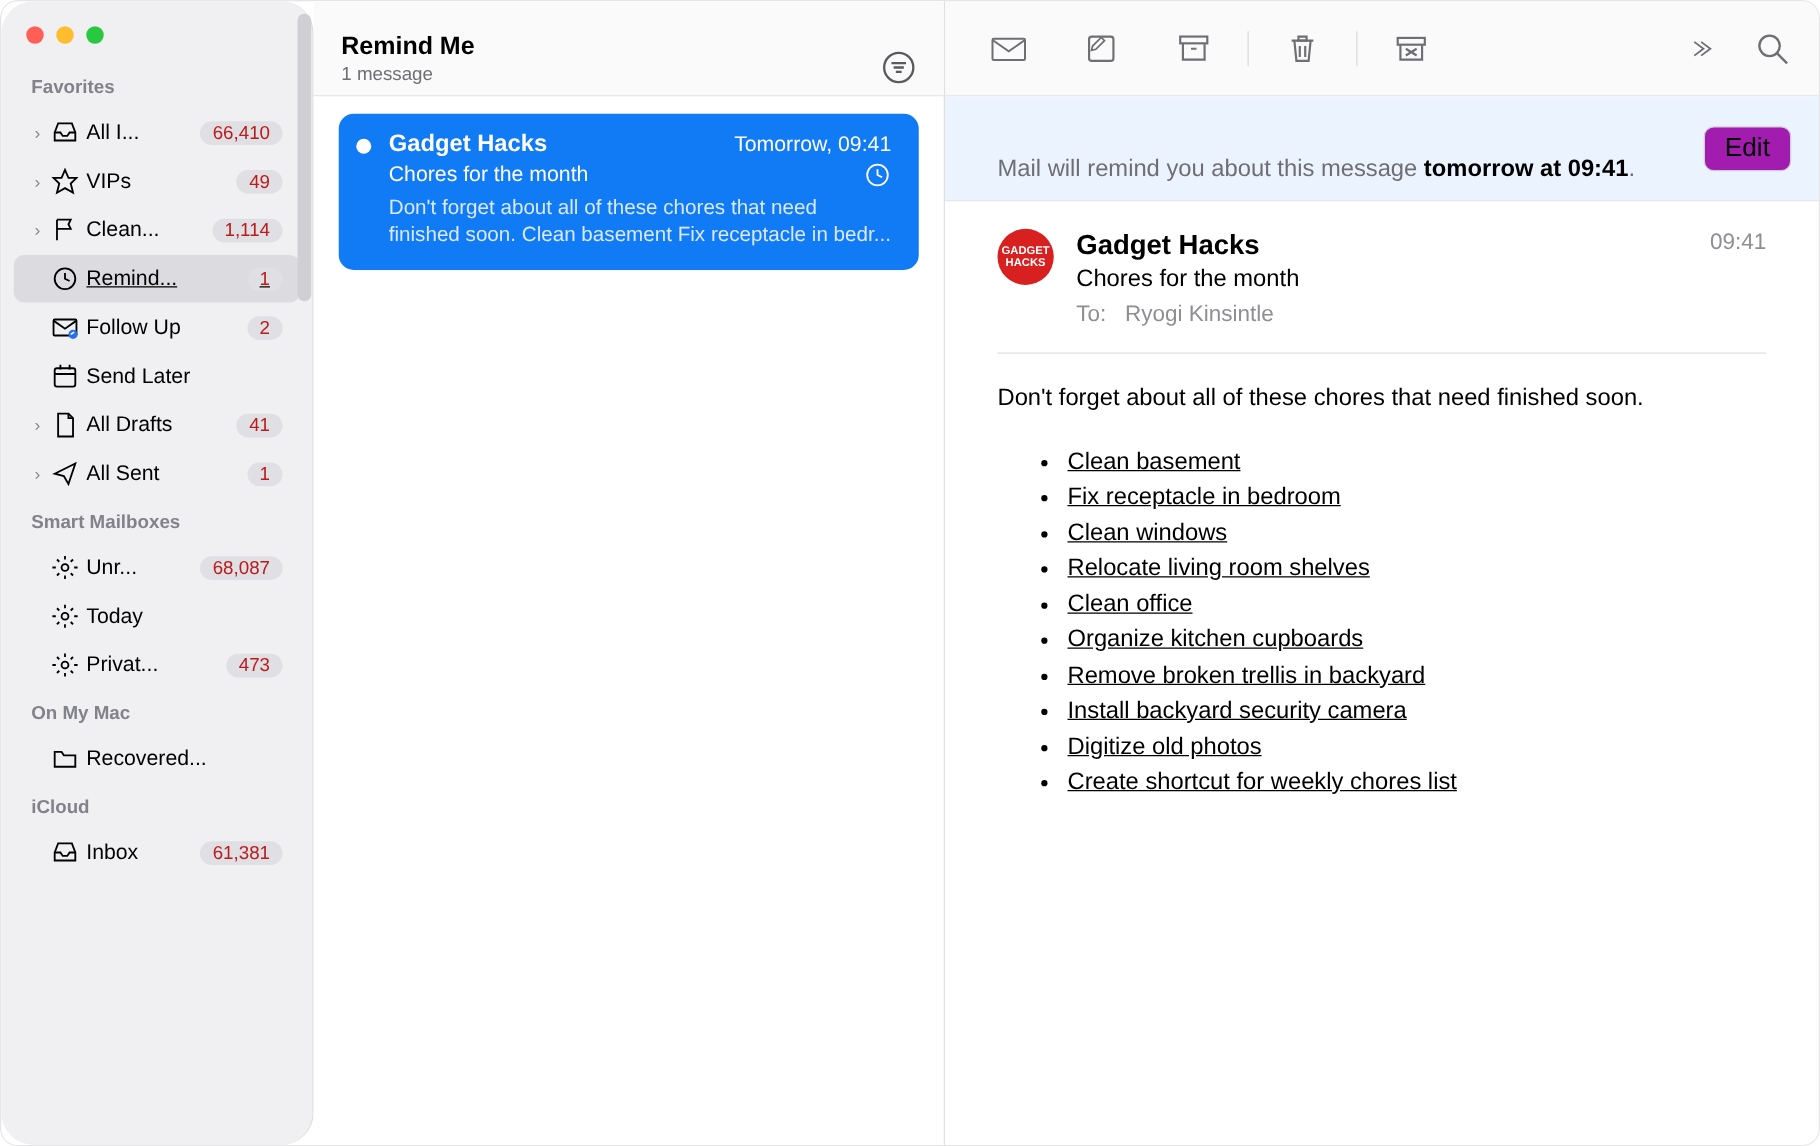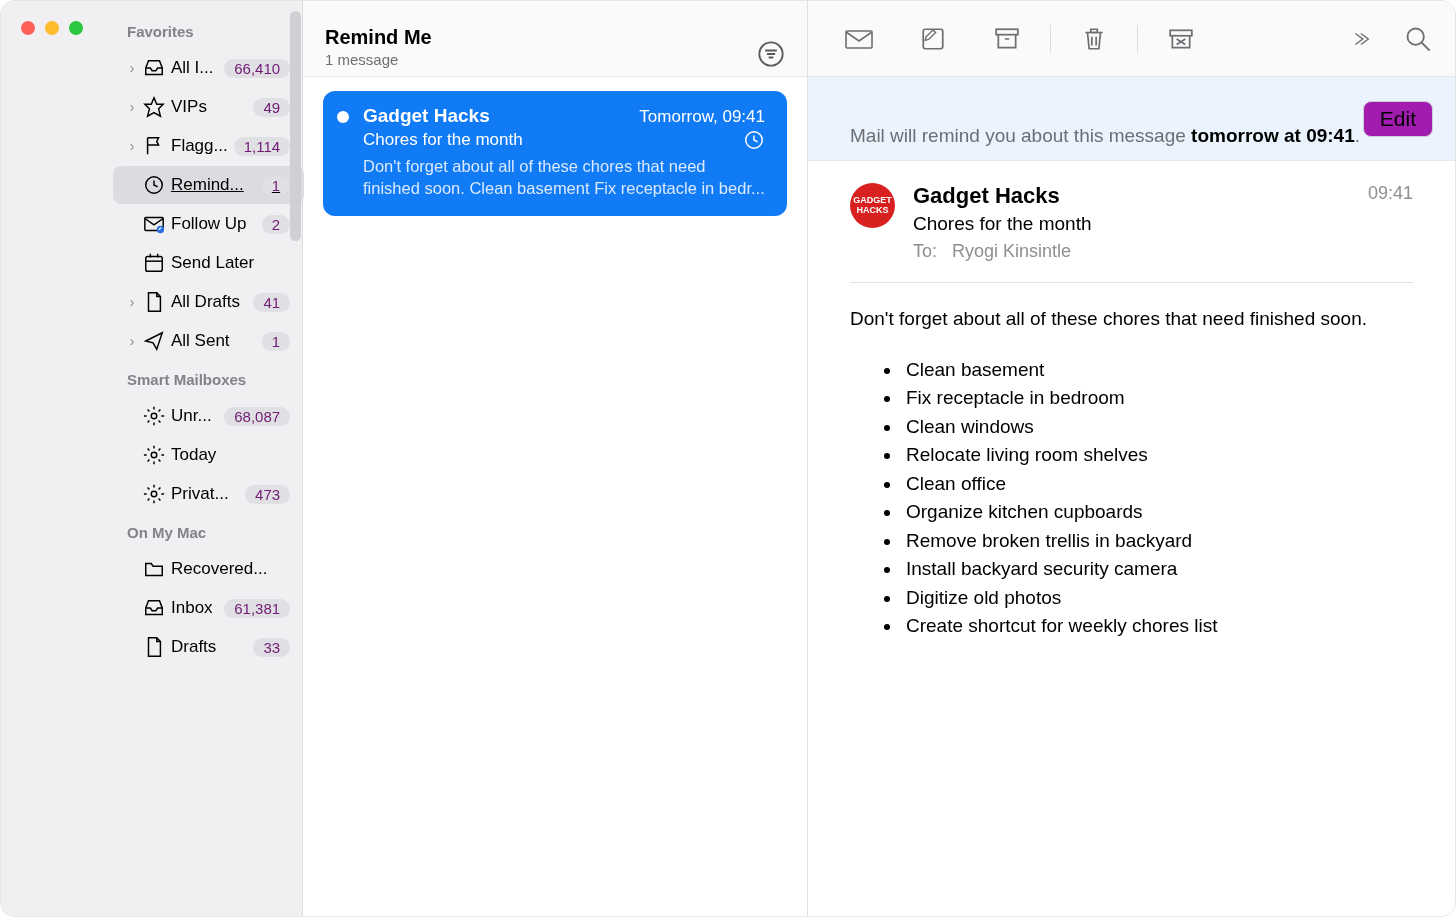--- a/index.html
+++ b/index.html
@@ -1,30 +1,30 @@
 <!DOCTYPE html>
 <html><head>
 <meta charset="utf-8">
 <style>
 *{box-sizing:border-box;margin:0;padding:0;font-family:-apple-system,BlinkMacSystemFont,"Segoe UI",Helvetica,Arial,sans-serif;}
 body{width:1456px;height:917px;overflow:hidden;background:#fff;color:#000;border-radius:14px;}
 .win{display:flex;width:100%;height:100%;border:1px solid #e5e5e5;border-radius:14px;overflow:hidden;}
-.sidebar{width:302px;background:#f0eff1;border-right:1px solid #ddd;display:flex;flex-direction:row;padding-top:12px;position:relative;}
+.sidebar{width:250px;background:#f0eff1;border-right:1px solid #ddd;display:flex;flex-direction:column;padding-top:12px;position:relative;border-radius:26px;}
 .traffic{display:flex;gap:10px;padding:8px 20px 16px 20px;}
 .dot{width:14px;height:14px;border-radius:50%;}
 .red{background:#ff5f57;}
 .yellow{background:#febc2e;}
 .green{background:#28c840;}
 .section-title{color:#82828a;font-weight:600;font-size:15px;padding:10px 24px 8px 24px;}
 .sb-item{display:flex;align-items:center;padding:6px 14px 6px 14px;margin:1px 10px;border-radius:8px;cursor:pointer;font-size:18px;gap:6px;height:38px;}
 .sb-item.active{background:#dcdbdf;text-decoration:underline;}
 .chev{width:10px;font-size:14px;color:#888;display:inline-block;text-align:center;}
 .icon{width:22px;height:22px;display:inline-flex;align-items:center;justify-content:center;flex-shrink:0;}
 .label{flex:1;white-space:nowrap;overflow:hidden;text-overflow:ellipsis;font-size:17px;}
-.badge{background:#e0dfe3;color:#701a75;border-radius:11px;padding:1px 10px;font-size:15px;font-weight:500;}
+.badge{background:#e0dfe3;color:#b91c1c;border-radius:11px;padding:1px 10px;font-size:15px;font-weight:500;}
 .scroll-thumb{position:absolute;top:10px;right:1px;width:11px;height:230px;background:#cfcfd4;border-radius:6px;}
 
 .listcol{width:505px;border-right:1px solid #e0e0e0;background:#fff;display:flex;flex-direction:column;}
 .listhdr{height:76px;padding:12px 22px 8px 22px;border-bottom:1px solid #e8e8e8;display:flex;align-items:flex-end;justify-content:space-between;background:#fafafa;}
 .listhdr h1{font-size:20px;font-weight:700;}
 .sub{font-size:15px;color:#6e6e73;margin-top:2px;}
 .filter-btn{width:28px;height:28px;color:#5a5a5f;margin-top:8px;}
 
 .msgcard{margin:14px 20px;background:#117af5;color:#fff;border-radius:12px;padding:14px 22px 16px 40px;position:relative;}
 .msgcard .dot2{position:absolute;left:14px;top:20px;width:12px;height:12px;border-radius:50%;background:#fff;}
@@ -51,21 +51,21 @@
 .body{padding:22px 42px;overflow:auto;}
 .hdrrow{display:flex;gap:18px;padding-bottom:20px;border-bottom:1px solid #e0e0e0;margin-bottom:22px;}
 .avatar{width:45px;height:45px;border-radius:50%;background:#d7201f;color:#fff;font-size:9px;font-weight:700;display:flex;align-items:center;justify-content:center;text-align:center;line-height:1.05;flex-shrink:0;}
 .hdr-info{flex:1;}
 .from{font-size:22px;font-weight:700;}
 .subjline{font-size:19px;margin-top:4px;}
 .toline{font-size:18px;color:#8e8e93;margin-top:6px;}
 .tospace{letter-spacing:0;}
 .msg-time{font-size:18px;color:#8e8e93;}
 .body-text{font-size:19px;line-height:1.5;}
-.body-text ul{margin:22px 0 0 52px;}
+.body-text ul{margin:22px 0 0 52px;text-decoration:underline;}
 .body-text li{padding:0 0 0 4px;}
 
 svg{stroke:currentColor;fill:none;stroke-width:1.6;}
 </style>
 </head>
 <body>
 
 <div class="win">
 
   <div class="sidebar">
@@ -98,21 +98,21 @@
           <span class="badge">49</span>
         </div>
         <div class="sb-item">
           <span class="chev">›</span>
           <span class="icon">
             <svg viewBox="0 0 24 24" stroke="#2771e8" fill="none" stroke-width="1.7">
               <path d="M5 3v18"></path>
               <path d="M5 3h12l-2 4 2 4H5"></path>
             </svg>
           </span>
-          <span class="label">Flagg...</span>
+          <span class="label">Clean...</span>
           <span class="badge">1,114</span>
         </div>
         <div class="sb-item active">
           <span class="chev"></span>
           <span class="icon">
             <svg viewBox="0 0 24 24" stroke="#2771e8" fill="none" stroke-width="1.7">
               <circle cx="12" cy="12" r="9"></circle>
               <polyline points="12 7 12 12 16 14"></polyline>
             </svg>
           </span>
@@ -201,41 +201,31 @@
         <div class="section-title">On My Mac</div>
         <div class="sb-item">
           <span class="chev"></span>
           <span class="icon">
             <svg viewBox="0 0 24 24" stroke="#2771e8" fill="none" stroke-width="1.7">
               <path d="M3 6h6l2 3h10v10H3z"></path>
             </svg>
           </span>
           <span class="label">Recovered...</span>
         </div>
+        <div class="section-title">iCloud</div>
         <div class="sb-item">
           <span class="chev"></span>
           <span class="icon">
             <svg viewBox="0 0 24 24" stroke="#2771e8" fill="none" stroke-width="1.7">
               <path d="M3 12l3-8h12l3 8v7H3z"></path>
               <path d="M3 12h5l2 3h4l2-3h5"></path>
             </svg>
           </span>
           <span class="label">Inbox</span>
           <span class="badge">61,381</span>
-        </div>
-        <div class="sb-item">
-          <span class="chev"></span>
-          <span class="icon">
-            <svg viewBox="0 0 24 24" stroke="#2771e8" fill="none" stroke-width="1.7">
-              <path d="M6 2h9l4 4v16H6z"></path>
-              <polyline points="15 2 15 6 19 6"></polyline>
-            </svg>
-          </span>
-          <span class="label">Drafts</span>
-          <span class="badge">33</span>
         </div>
       </div>
     <div class="scroll-thumb"></div>
   </div>
 
   <div class="listcol">
     <div class="listhdr">
       <div>
         <h1>Remind Me</h1>
         <div class="sub">1 message</div>

